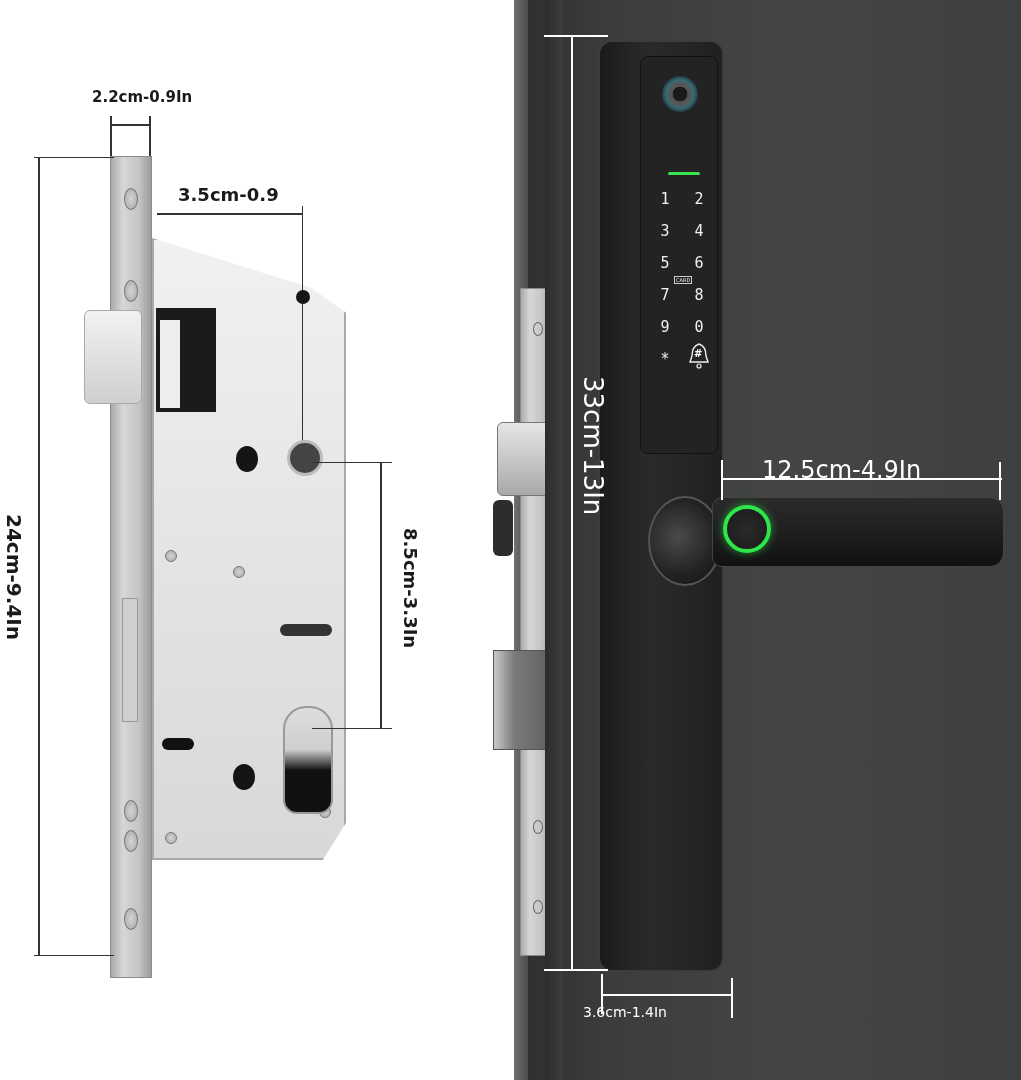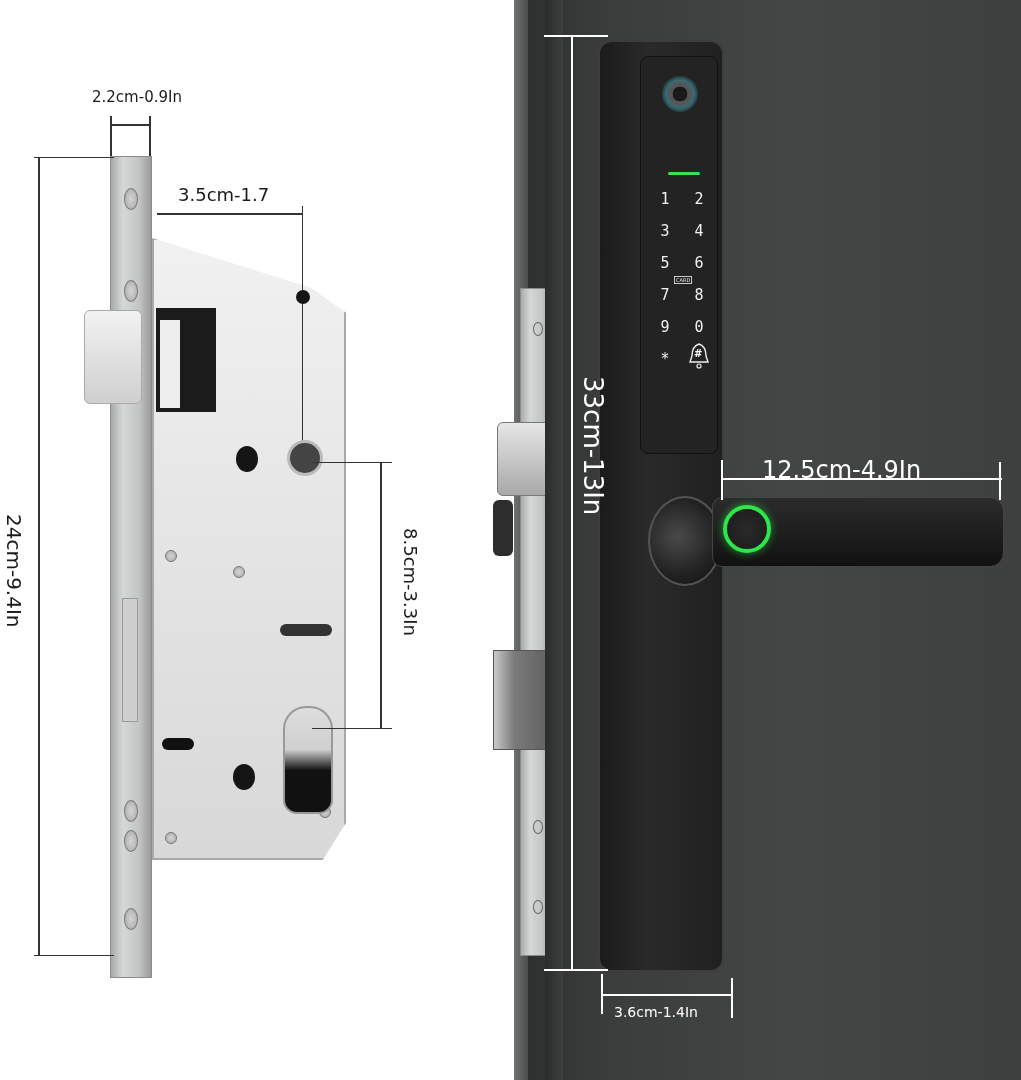--- a/index.html
+++ b/index.html
@@ -1,18 +1,18 @@
 <!DOCTYPE html>
 <html><head>
 <meta charset="utf-8">
 <style>
   html, body { margin: 0; padding: 0; }
   body { width: 1021px; height: 1080px; position: relative; overflow: hidden; background: #ffffff; font-family: "DejaVu Sans", sans-serif; }
   .abs { position: absolute; }
-  .dim-dark { color: #1a1a1a; }
+  .dim-dark { color: #1a1a1a; font-weight: bold; }
   .dim-light { color: #ffffff; }
   .vtext { writing-mode: vertical-rl; white-space: nowrap; }
   .door { left: 514px; top: 0; width: 507px; height: 1080px; background: linear-gradient(90deg, #2c2e2d 0%, #3a3d3b 18%, #434644 55%, #3d403e 100%); }
   .door-edge { left: 514px; top: 0; width: 14px; height: 1080px; background: linear-gradient(90deg,#6f7270,#4a4d4b); }
   .frame-strip { left: 545px; top: 0; width: 18px; height: 1080px; background: linear-gradient(90deg,#2a2c2b,#3c3f3d); }
   .faceplate { background: linear-gradient(90deg,#a9abab,#d6d8d8 30%,#c3c5c5 70%,#9a9c9c); border: 1px solid #8a8c8c; }
   .screw { width: 12px; height: 20px; border-radius: 50%; border: 1px solid #777; background: radial-gradient(#d4d4d4,#a8a8a8); }
   .lock-body { background: linear-gradient(180deg,#f1f1f1,#e2e2e2 60%,#d8d8d8); border: 2px solid #a9a9a9; }
   .hole { background: #151515; border-radius: 50%; }
   .handset { background: linear-gradient(90deg,#1b1b1b,#2a2a2a 40%,#202020); border-radius: 14px; border: 2px solid #3d3d3d; }
@@ -39,21 +39,21 @@
   <div class="abs screw" style="left:124px;top:830px;"></div>
   <div class="abs screw" style="left:124px;top:908px;"></div>
   <div class="abs" style="left:122px;top:598px;width:14px;height:122px;background:#cfcfcf;border:1px solid #999;"></div>
 
   <div class="abs lock-body" style="left:152px;top:238px;width:190px;height:618px;clip-path:polygon(0 0, 82% 8%, 100% 12%, 100% 94%, 88% 100%, 0 100%);"></div>
 
   <div class="abs" style="left:84px;top:310px;width:56px;height:92px;background:linear-gradient(180deg,#f2f2f2,#cfcfcf);border:1px solid #aaa;border-radius:6px;"></div>
   <div class="abs" style="left:156px;top:308px;width:60px;height:104px;background:#1b1b1b;"></div>
   <div class="abs" style="left:160px;top:320px;width:20px;height:88px;background:#eee;"></div>
 
-  <div class="abs dim-dark" style="left:178px;top:184px;font-size:18px;">3.5cm-1.7</div>
+  <div class="abs dim-dark" style="left:178px;top:184px;font-size:18px;">3.5cm-0.9</div>
   <div class="abs line-dark" style="left:157px;top:213px;width:146px;height:2px;"></div>
   <div class="abs line-dark" style="left:302px;top:206px;width:1px;height:252px;"></div>
 
   <div class="abs hole" style="left:287px;top:440px;width:30px;height:30px;background:#444;border:3px solid #bbb;"></div>
   <div class="abs hole" style="left:236px;top:446px;width:22px;height:26px;"></div>
   <div class="abs hole" style="left:296px;top:290px;width:14px;height:14px;"></div>
   <div class="abs screw" style="left:165px;top:550px;width:10px;height:10px;"></div>
   <div class="abs screw" style="left:233px;top:566px;width:10px;height:10px;"></div>
   <div class="abs screw" style="left:165px;top:832px;width:10px;height:10px;"></div>
   <div class="abs screw" style="left:319px;top:806px;width:10px;height:10px;"></div>
@@ -126,13 +126,13 @@
 <div class="abs dim-light vtext" style="left:578px;top:376px;font-size:26px;">33cm-13In</div>
 
 <div class="abs line-light" style="left:722px;top:478px;width:280px;height:2px;"></div>
 <div class="abs line-light" style="left:721px;top:460px;width:2px;height:40px;"></div>
 <div class="abs line-light" style="left:999px;top:462px;width:2px;height:38px;"></div>
 <div class="abs dim-light" style="left:762px;top:456px;font-size:24px;">12.5cm-4.9In</div>
 
 <div class="abs line-light" style="left:602px;top:994px;width:130px;height:2px;"></div>
 <div class="abs line-light" style="left:601px;top:974px;width:2px;height:40px;"></div>
 <div class="abs line-light" style="left:731px;top:978px;width:2px;height:40px;"></div>
-<div class="abs dim-light" style="left:614px;top:1004px;font-size:14px;">3.6cm-1.4In</div>
+<div class="abs dim-light" style="left:583px;top:1004px;font-size:14px;">3.6cm-1.4In</div>
 
 </body></html>

